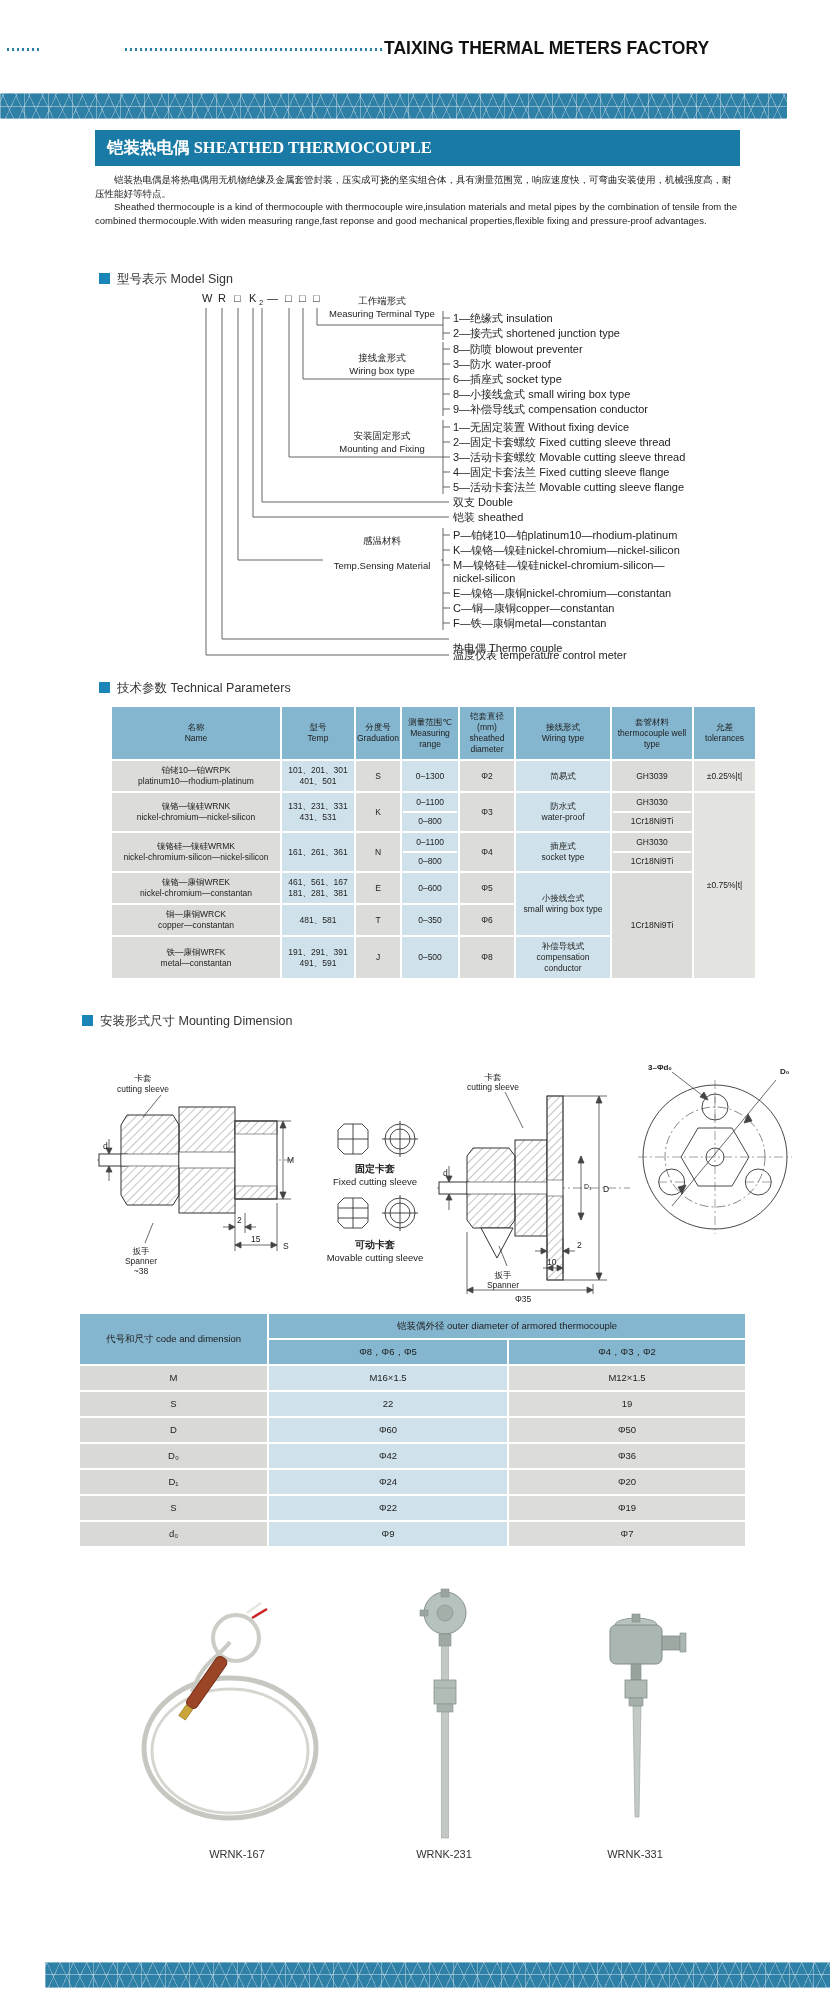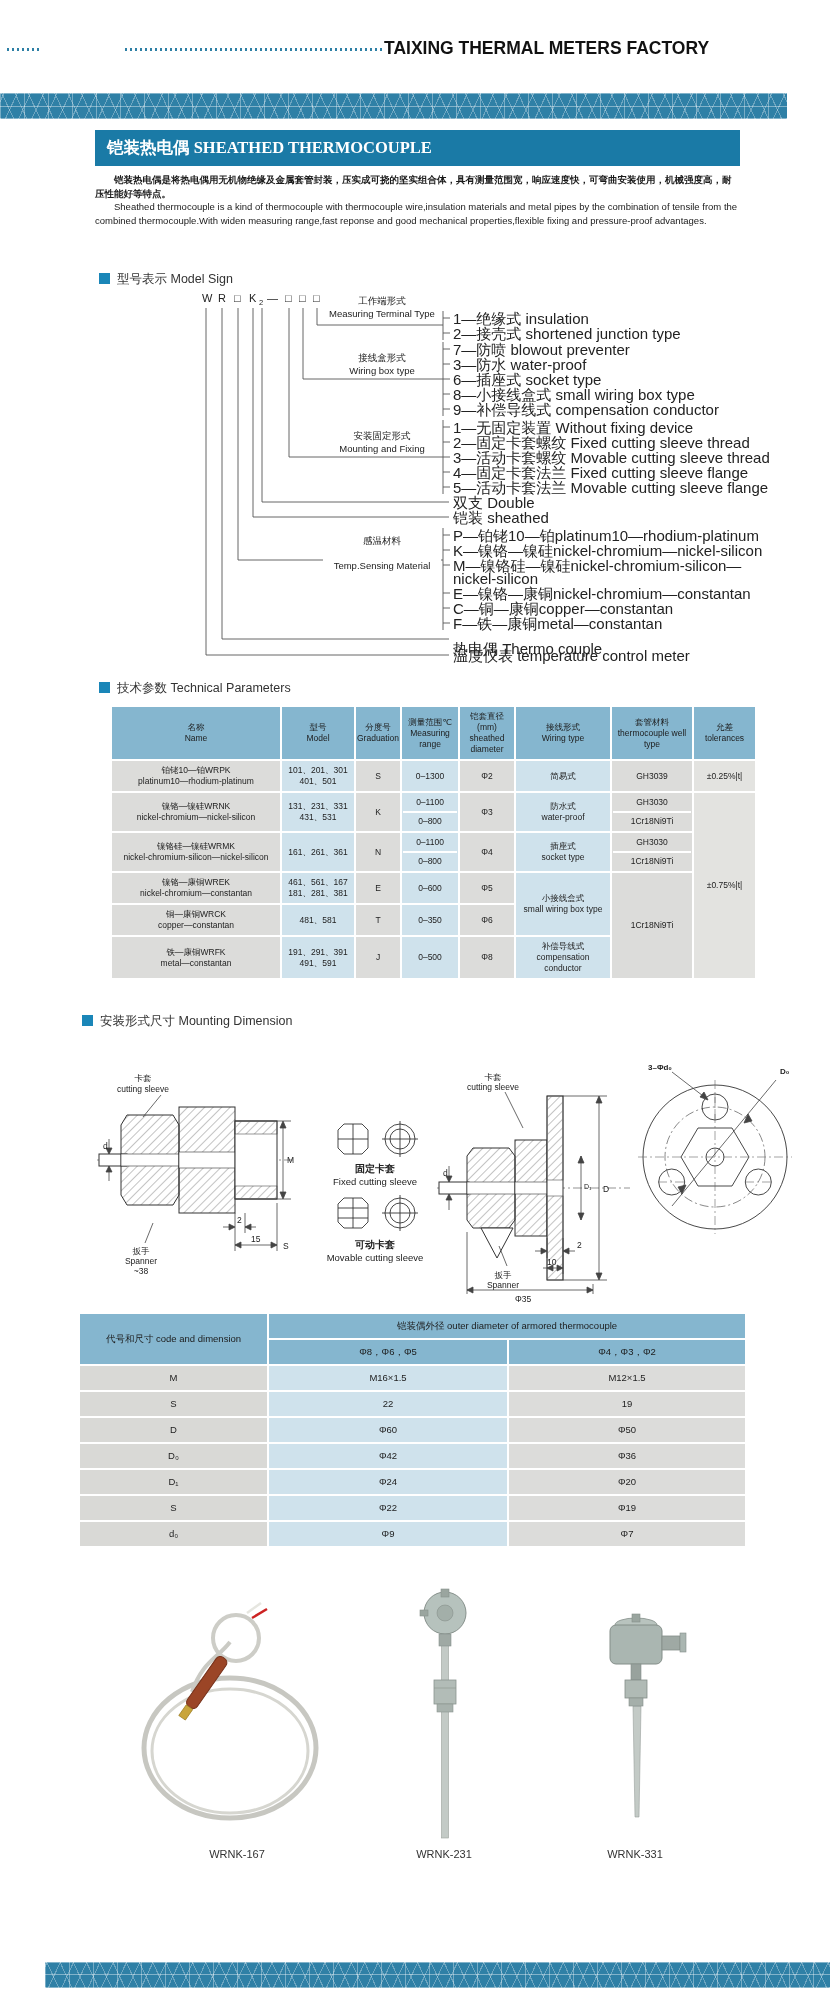--- a/index.html
+++ b/index.html
@@ -12,29 +12,29 @@
       repeating-linear-gradient(65deg, rgba(255,255,255,.30) 0 1px, transparent 1px 12px),
       repeating-linear-gradient(-65deg, rgba(255,255,255,.30) 0 1px, transparent 1px 12px),
       repeating-linear-gradient(90deg, rgba(255,255,255,.35) 0 1px, transparent 1px 24px),
       repeating-linear-gradient(0deg, rgba(255,255,255,.40) 0 1px, transparent 1px 12.5px);}
   #factory{left:384px;top:38px;font-weight:bold;font-size:17.5px;color:#111;white-space:nowrap;}
   #title-bar{left:95px;top:130px;width:645px;height:36px;background:#1a7aa6;color:#fff;
       font-weight:bold;font-size:16.5px;line-height:36px;padding-left:12px;box-sizing:border-box;
       font-family:"Liberation Serif","DejaVu Serif",serif;}
   #intro{left:95px;top:173px;width:645px;font-size:9.5px;line-height:13.5px;color:#1a1a1a;}
   #intro p{margin:0;text-indent:2em;}
-  #intro .cn{font-weight:bold;}
+  #intro .cn{font-weight:normal;}
   .sec{font-size:12.5px;color:#333;white-space:nowrap;}
   .sec .sq{display:inline-block;width:11px;height:11px;background:#1a86b8;margin-right:7px;vertical-align:-1px;}
   
   #model{left:95px;top:292px;width:645px;height:380px;}
   #model svg{position:absolute;left:0;top:0;}
   .mc{position:absolute;top:0;font-size:11px;color:#222;}
   .mc.sub{font-size:7.5px;top:6px;}
-  .opt{position:absolute;left:358px;height:13px;line-height:13px;font-size:15px;white-space:nowrap;color:#222;}
+  .opt{position:absolute;left:358px;height:13px;line-height:13px;font-size:11px;white-space:nowrap;color:#222;}
   .glabel{position:absolute;left:228px;width:118px;text-align:center;font-size:9.5px;line-height:13px;
           background:#fff;white-space:nowrap;color:#222;}
   
   table{border-collapse:collapse;}
   #tech{left:110px;top:705px;width:645px;table-layout:fixed;font-size:8.5px;}
   #tech th,#tech td{border:2px solid #fff;text-align:center;vertical-align:middle;padding:4px 1px;line-height:11px;}
   #tech th{background:#85b6cf;font-weight:normal;color:#1c1c1c;}
   #tech td.cg{background:#dcdcda;}
   #tech td.cb{background:#cfe2ec;}
   #tech td.ct{background:#e3e3e0;}
@@ -124,21 +124,21 @@
   <span class="mc" style="left:204px;">□</span>
   <span class="mc" style="left:218px;">□</span>
 
   <div class="glabel" style="top:2px;">工作端形式</div>
   <div class="glabel" style="top:15px;">Measuring Terminal Type</div>
   <div class="opt" style="top:20px;">1—绝缘式 insulation</div>
   <div class="opt" style="top:35px;">2—接壳式 shortened junction type</div>
 
   <div class="glabel" style="top:59px;">接线盒形式</div>
   <div class="glabel" style="top:72px;">Wiring box type</div>
-  <div class="opt" style="top:51px;">7—防喷 blowout preventer</div>
+  <div class="opt" style="top:51px;">8—防喷 blowout preventer</div>
   <div class="opt" style="top:66px;">3—防水 water-proof</div>
   <div class="opt" style="top:81px;">6—插座式 socket type</div>
   <div class="opt" style="top:96px;">8—小接线盒式 small wiring box type</div>
   <div class="opt" style="top:111px;">9—补偿导线式 compensation conductor</div>
 
   <div class="glabel" style="top:137px;">安装固定形式</div>
   <div class="glabel" style="top:150px;">Mounting and Fixing</div>
   <div class="opt" style="top:129px;">1—无固定装置 Without fixing device</div>
   <div class="opt" style="top:144px;">2—固定卡套螺纹 Fixed cutting sleeve thread</div>
   <div class="opt" style="top:159px;">3—活动卡套螺纹 Movable cutting sleeve thread</div>
@@ -178,21 +178,21 @@
       <col style="width:63px">
     </colgroup>
   <tbody>
       <tr>
     <th>
           <div>名称</div>
           <div>Name</div>
         </th>
     <th>
           <div>型号</div>
-          <div>Model</div>
+          <div>Temp</div>
         </th>
     <th>
           <div>分度号</div>
           <div>Graduation</div>
         </th>
     <th>
           <div>测量范围℃</div>
           <div>Measuring range</div>
         </th>
     <th>

